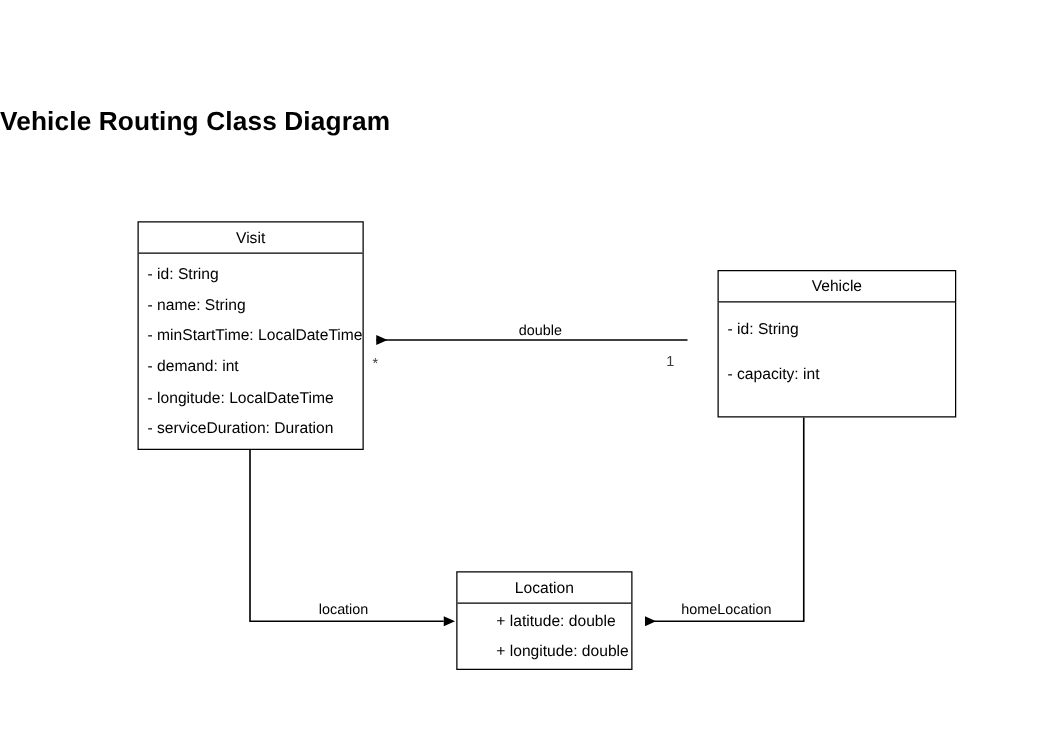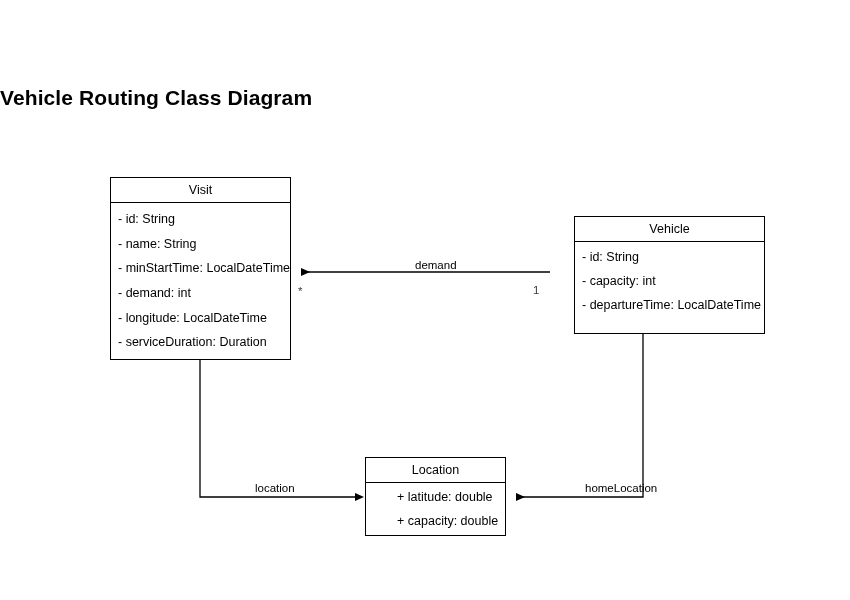--- a/index.html
+++ b/index.html
@@ -99,21 +99,21 @@
     line-height: 1;
     color: #3d3d3d;
     white-space: nowrap;
     z-index: 6;
   }
 
   #label-visits   { left: 415px; top: 260px; }
   #label-mult-star{ left: 298px; top: 286px; }
   #label-mult-one { left: 533px; top: 285px; }
   #label-location { left: 255px; top: 483px; }
-  #label-homelocation { left: 545px; top: 483px; margin-left: 40px; }
+  #label-homelocation { left: 545px; top: 483px; }
 </style>
 </head>
 <body>
 
 <svg id="diagram-canvas" viewBox="0 0 850 600" xmlns="http://www.w3.org/2000/svg">
   <defs>
     <marker id="arrow-left" markerWidth="10" markerHeight="10" refX="9" refY="4" orient="auto" markerUnits="userSpaceOnUse">
       <path d="M9,0 L9,8 L0,4 Z" fill="#000000"></path>
     </marker>
     <marker id="arrow-right" markerWidth="10" markerHeight="10" refX="1" refY="4" orient="auto" markerUnits="userSpaceOnUse">
@@ -146,29 +146,28 @@
     <div class="uml-attr">- longitude: LocalDateTime</div>
     <div class="uml-attr">- serviceDuration: Duration</div>
   </div>
 </div>
 
 <div class="uml-class" id="class-vehicle">
   <div class="uml-class-name">Vehicle</div>
   <div class="uml-attrs">
     <div class="uml-attr">- id: String</div>
     <div class="uml-attr">- capacity: int</div>
-    <div class="uml-attr">- departureTime: LocalDateTime</div>
   </div>
 </div>
 
 <div class="uml-class" id="class-location">
   <div class="uml-class-name">Location</div>
   <div class="uml-attrs">
     <div class="uml-attr">+ latitude: double</div>
-    <div class="uml-attr">+ capacity: double</div>
+    <div class="uml-attr">+ longitude: double</div>
   </div>
 </div>
 
-<div class="edge-label" id="label-visits">demand</div>
+<div class="edge-label" id="label-visits">double</div>
 <div class="multiplicity-label" id="label-mult-star">*</div>
 <div class="multiplicity-label" id="label-mult-one">1</div>
 <div class="edge-label" id="label-location">location</div>
 <div class="edge-label" id="label-homelocation">homeLocation</div>
 
 </body></html>

